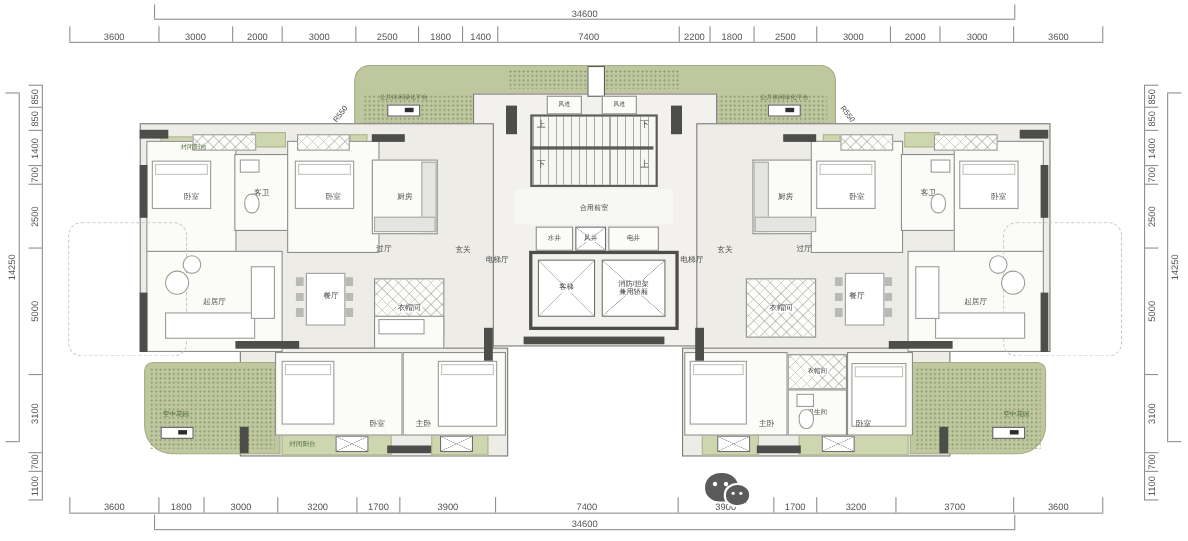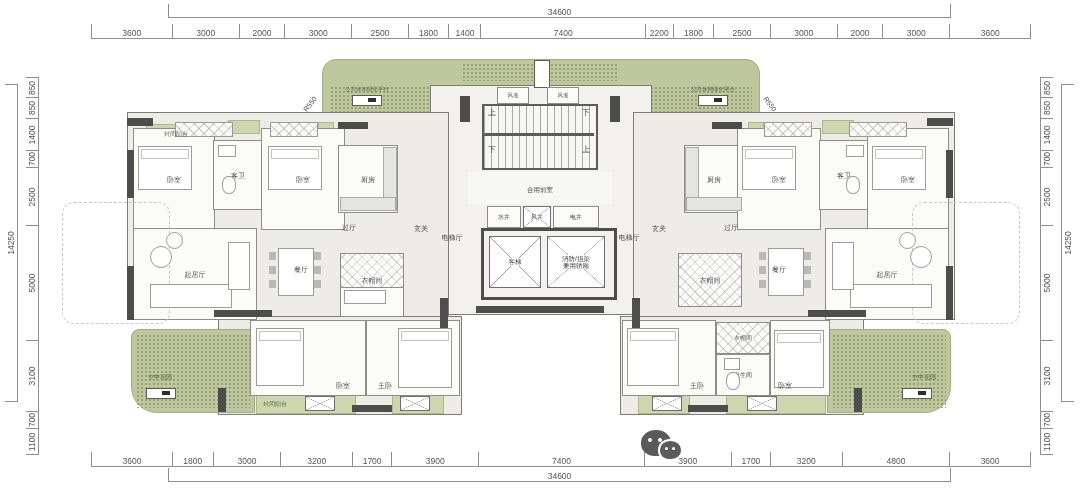--- a/index.html
+++ b/index.html
@@ -1,19 +1,19 @@
 <!DOCTYPE html>
 <html><head>
 <meta charset="utf-8">
 <style>
   html,body{margin:0;padding:0;background:#fff;}
   #stage{position:relative;width:1080px;height:492px;background:#fff;overflow:hidden;
          font-family:"Liberation Sans","DejaVu Sans",sans-serif;}
   
-  .dim-h{position:absolute;display:flex;border-bottom:1px solid #8f8f8f;margin-left:28px;}
+  .dim-h{position:absolute;display:flex;border-bottom:1px solid #8f8f8f;}
   .dim-h .seg{position:relative;border-right:1px solid #8f8f8f;}
   .dim-h .seg:first-child{border-left:1px solid #8f8f8f;}
   .dim-h .seg-label{position:absolute;bottom:1px;left:50%;transform:translateX(-50%);
          font-size:8.5px;color:#555;white-space:nowrap;line-height:1;}
   .dim-v{position:absolute;display:flex;flex-direction:column;}
   .dim-v.line-right{border-right:1px solid #8f8f8f;}
   .dim-v.line-left{border-left:1px solid #8f8f8f;}
   .dim-v .seg{position:relative;border-top:1px solid #8f8f8f;}
   .dim-v .seg:last-child{border-bottom:1px solid #8f8f8f;}
   .dim-v .seg-label{position:absolute;top:50%;left:50%;
@@ -149,21 +149,21 @@
       <div class="seg" style="flex-grow: 3900;">
         <span class="seg-label">3900</span>
       </div>
       <div class="seg" style="flex-grow: 1700;">
         <span class="seg-label">1700</span>
       </div>
       <div class="seg" style="flex-grow: 3200;">
         <span class="seg-label">3200</span>
       </div>
       <div class="seg" style="flex-grow: 4800;">
-        <span class="seg-label">4800</span>
+        <span class="seg-label">3700</span>
       </div>
       <div class="seg" style="flex-grow: 3600;">
         <span class="seg-label">3600</span>
       </div>
     </div>
   <div class="dim-h" style="left:140px;top:468px;width:783px;height:13px">
       <div class="seg" style="flex-grow: 34600;">
         <span class="seg-label">34600</span>
       </div>
     </div>

